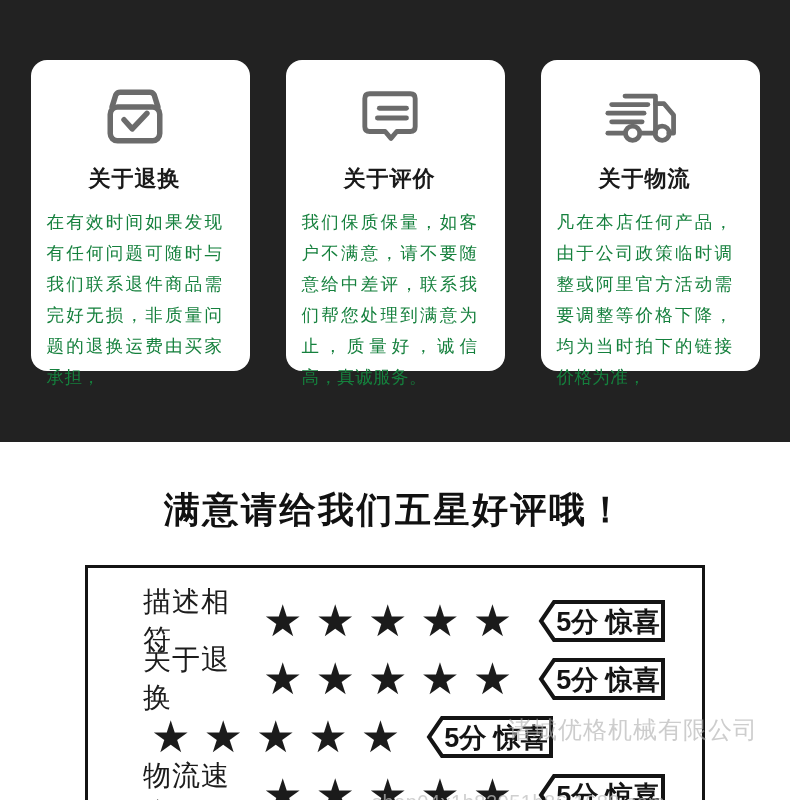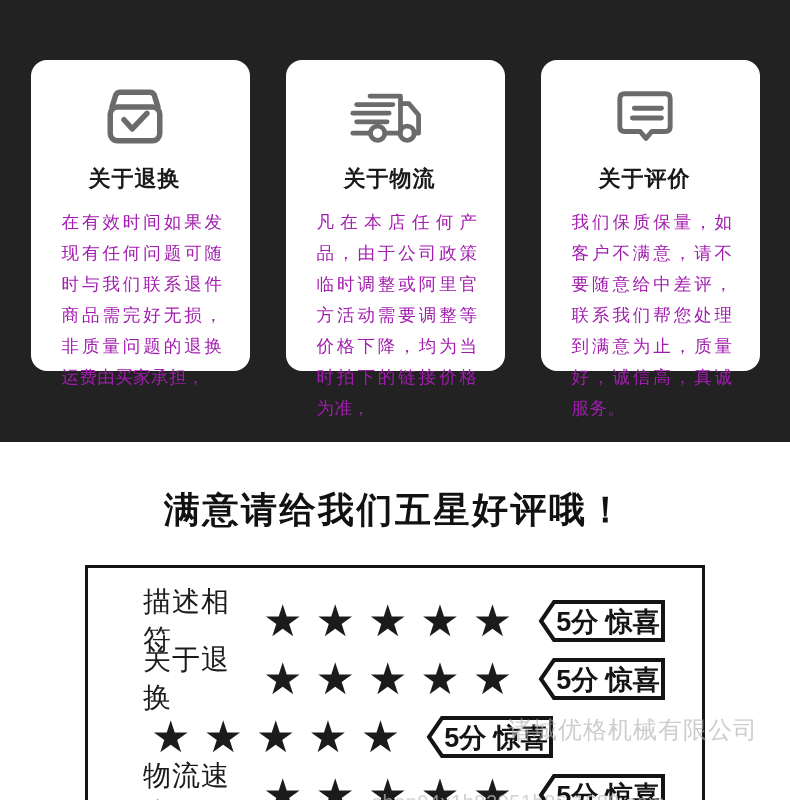--- a/index.html
+++ b/index.html
@@ -17,21 +17,21 @@
   .card{
     width:219px;height:311px;background:#ffffff;border-radius:16px;
     box-sizing:border-box;padding:22px 24px 0 13px;
   }
   .card-icon{height:66px;display:flex;justify-content:center;align-items:center;margin-top:2px;}
   .card-title{
     text-align:center;font-size:22px;font-weight:bold;color:#1a1a1a;
     margin-top:14px;letter-spacing:1px;
   }
   .card-body{
-    margin:13px 3px 0 18px;font-size:17.5px;line-height:31px;color:#a21caf;
+    margin:13px 3px 0 3px;font-size:17.5px;line-height:31px;color:#15803d;
     text-align:justify;text-align-last:left;letter-spacing:0.4px;
   }
   
   .light-section{position:relative;width:790px;}
   .review-title{
     margin-top:44px;text-align:center;font-size:36px;font-weight:700;
     color:#111111;letter-spacing:2.5px;
   }
   .rating-box{
     width:614px;height:400px;margin:30px auto 0 auto;
@@ -80,46 +80,46 @@
           <rect x="9" y="21" width="54" height="37" rx="8"></rect>
           <path d="M24 35 L33 45 L49 28"></path>
         </svg>
       </div>
       <div class="card-title">关于退换</div>
       <div class="card-body">在有效时间如果发现有任何问题可随时与我们联系退件商品需完好无损，非质量问题的退换运费由买家承担，</div>
     </div>
 
     <div class="card">
       <div class="card-icon">
+        <svg width="62" height="58" viewBox="0 0 64 58" fill="none" stroke="#6b6b6b" stroke-width="5" stroke-linecap="round" stroke-linejoin="round">
+          <path d="M11 5 H53 Q58 5 58 10 V39 Q58 44 53 44 H39 L33 51 L27 44 H11 Q6 44 6 39 V10 Q6 5 11 5 Z"></path>
+          <path d="M21 20 H49"></path>
+          <path d="M19 30 H49"></path>
+        </svg>
+      </div>
+      <div class="card-title">关于评价</div>
+      <div class="card-body">我们保质保量，如客户不满意，请不要随意给中差评，联系我们帮您处理到满意为止，质量好，诚信高，真诚服务。</div>
+    </div>
+
+    <div class="card">
+      <div class="card-icon">
         <svg width="80" height="58" viewBox="0 0 84 58" fill="none" stroke="#6b6b6b" stroke-width="5" stroke-linecap="round" stroke-linejoin="round">
           <path d="M21 7 H53 V46"></path>
           <path d="M53 15 H62 L72 27 V46 H67"></path>
           <path d="M7 16 H45"></path>
           <path d="M3 25 H41"></path>
           <path d="M7 34 H39"></path>
           <path d="M3 46 H21"></path>
           <path d="M37 46 H52"></path>
           <circle cx="29" cy="46" r="7.5"></circle>
           <circle cx="60" cy="46" r="7.5"></circle>
         </svg>
       </div>
       <div class="card-title">关于物流</div>
       <div class="card-body">凡在本店任何产品，由于公司政策临时调整或阿里官方活动需要调整等价格下降，均为当时拍下的链接价格为准，</div>
-    </div>
-
-    <div class="card">
-      <div class="card-icon">
-        <svg width="62" height="58" viewBox="0 0 64 58" fill="none" stroke="#6b6b6b" stroke-width="5" stroke-linecap="round" stroke-linejoin="round">
-          <path d="M11 5 H53 Q58 5 58 10 V39 Q58 44 53 44 H39 L33 51 L27 44 H11 Q6 44 6 39 V10 Q6 5 11 5 Z"></path>
-          <path d="M21 20 H49"></path>
-          <path d="M19 30 H49"></path>
-        </svg>
-      </div>
-      <div class="card-title">关于评价</div>
-      <div class="card-body">我们保质保量，如客户不满意，请不要随意给中差评，联系我们帮您处理到满意为止，质量好，诚信高，真诚服务。</div>
     </div>
 
   </div>
 </div>
 
 <div class="light-section">
   <div class="review-title">满意请给我们五星好评哦！</div>
 
   <div class="rating-box">
 

